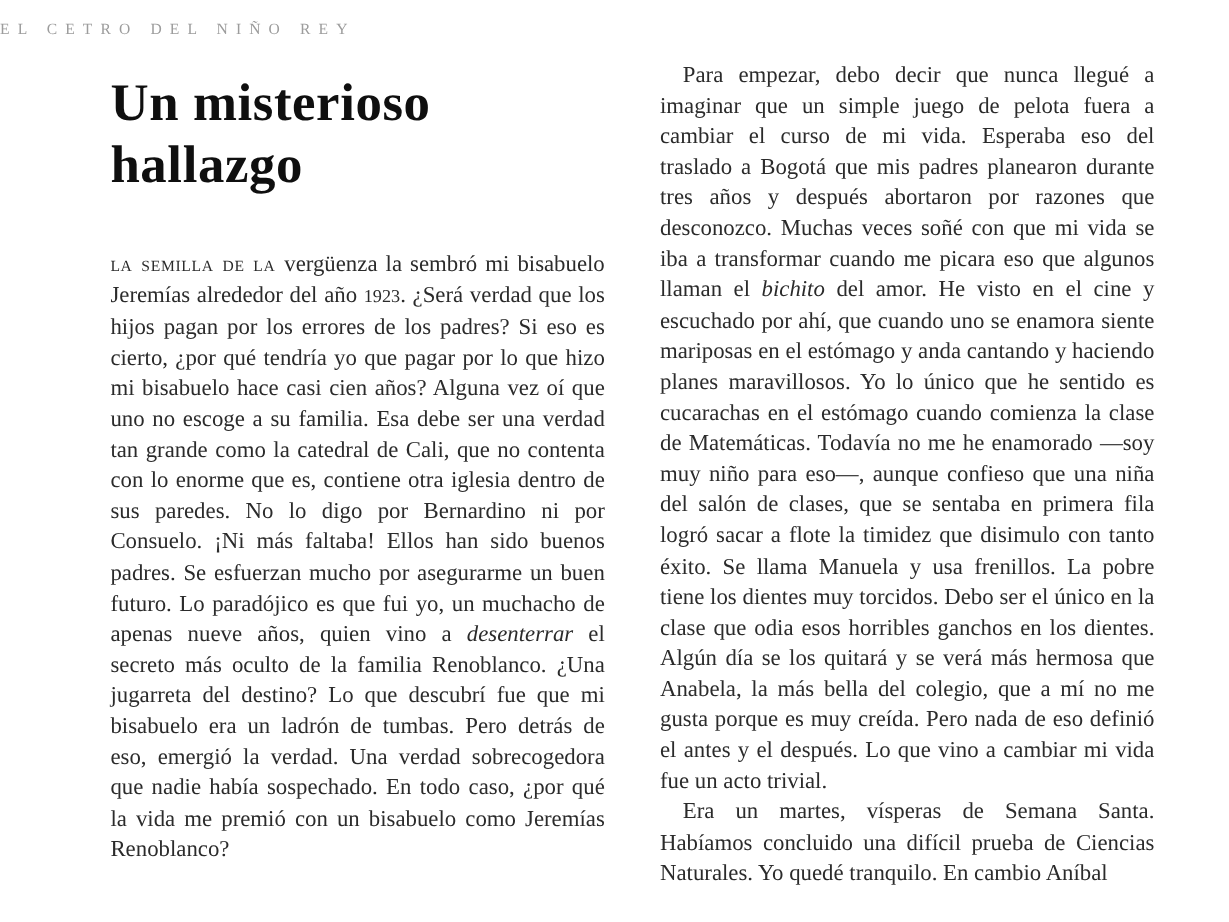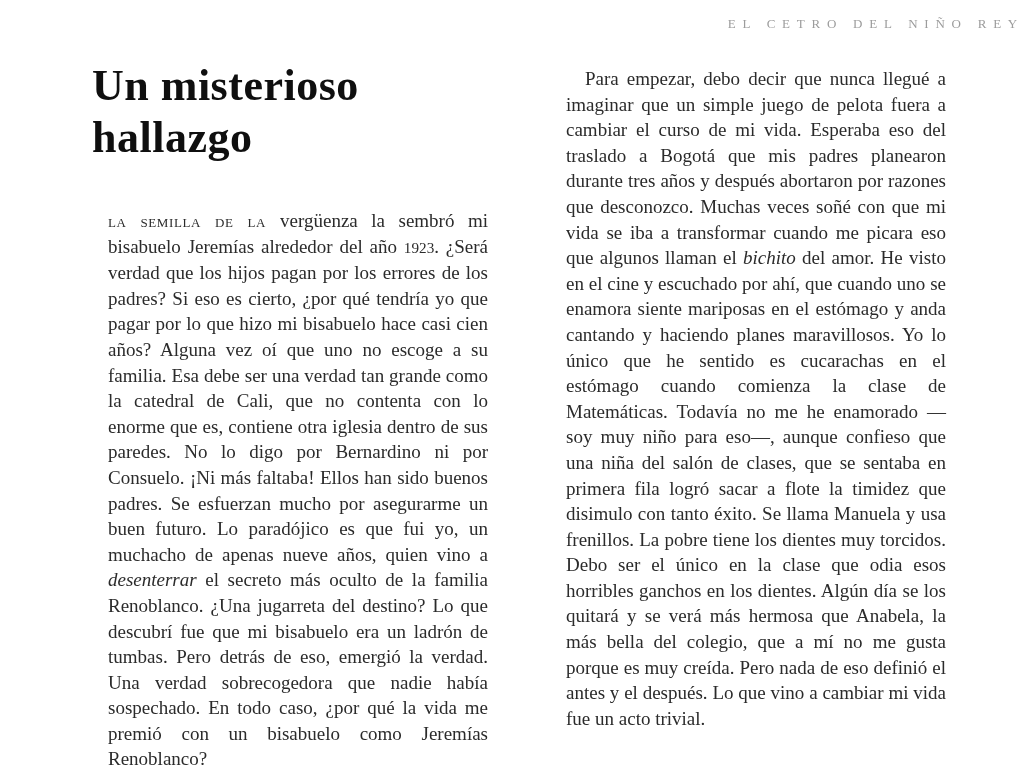--- a/index.html
+++ b/index.html
@@ -8,21 +8,21 @@
     background: #ffffff;
     font-family: "Liberation Serif", "DejaVu Serif", serif;
     overflow: hidden;
     position: relative;
   }
   .running-header {
     position: absolute;
     top: 16px;
     left: 0;
     width: 100%;
-    text-align: right;
+    text-align: left;
     font-size: 13px;
     letter-spacing: 0.52em;
     color: #9c9c9c;
     font-weight: 400;
   }
   .columns {
     position: absolute;
     top: 0;
     left: 92px;
     width: 870px;
@@ -42,21 +42,21 @@
   .chapter-title {
     font-size: 44px;
     line-height: 52px;
     font-weight: 700;
     color: #0f0f0f;
     letter-spacing: 0.5px;
     text-align: left;
     margin-bottom: 44px;
     font-family: "Liberation Serif", "DejaVu Serif", serif;
   }
-  .para { margin: 16px; }
+  .para { margin: 0; }
   .para.indent { text-indent: 19px; }
   .smallcaps { font-variant: small-caps; letter-spacing: 0.03em; font-family: Liberation Serif, serif; }
   .italic { font-style: italic; }
   .oldstyle { font-size: 0.8em; }
 </style>
 </head>
 <body>
 
 <div class="running-header">EL CETRO DEL NIÑO REY</div>
 
@@ -65,16 +65,17 @@
   <div class="col col-left">
     <h1 class="chapter-title">Un misterioso hallazgo</h1>
     <div>
         <p class="para"><span class="smallcaps">la semilla de la </span><span>vergüenza la sembró mi bisabuelo Jeremías alrededor del año </span><span class="oldstyle">1923</span><span>. ¿Será verdad que los hijos pagan por los errores de los padres? Si eso es cierto, ¿por qué tendría yo que pagar por lo que hizo mi bisabuelo hace casi cien años? Alguna vez oí que uno no escoge a su familia. Esa debe ser una verdad tan grande como la catedral de Cali, que no contenta con lo enorme que es, contiene otra iglesia dentro de sus paredes. No lo digo por Bernardino ni por Consuelo. ¡Ni más faltaba! Ellos han sido buenos padres. Se esfuerzan mucho por asegurarme un buen futuro. Lo paradójico es que fui yo, un muchacho de apenas nueve años, quien vino a </span><span class="italic">desenterrar</span><span> el secreto más oculto de la familia Renoblanco. ¿Una jugarreta del destino? Lo que descubrí fue que mi bisabuelo era un ladrón de tumbas. Pero detrás de eso, emergió la verdad. Una verdad sobrecogedora que nadie había sospechado. En todo caso, ¿por qué la vida me premió con un bisabuelo como Jeremías Renoblanco?</span></p>
       </div>
   </div>
 
   <div class="col col-right">
     <div>
         <p class="para indent"><span>Para empezar, debo decir que nunca llegué a imaginar que un simple juego de pelota fuera a cambiar el curso de mi vida. Esperaba eso del traslado a Bogotá que mis padres planearon durante tres años y después abortaron por razones que desconozco. Muchas veces soñé con que mi vida se iba a transformar cuando me picara eso que algunos llaman el </span><span class="italic">bichito</span><span> del amor. He visto en el cine y escuchado por ahí, que cuando uno se enamora siente mariposas en el estómago y anda cantando y haciendo planes maravillosos. Yo lo único que he sentido es cucarachas en el estómago cuando comienza la clase de Matemáticas. Todavía no me he enamorado —soy muy niño para eso—, aunque confieso que una niña del salón de clases, que se sentaba en primera fila logró sacar a flote la timidez que disimulo con tanto éxito. Se llama Manuela y usa frenillos. La pobre tiene los dientes muy torcidos. Debo ser el único en la clase que odia esos horribles ganchos en los dientes. Algún día se los quitará y se verá más hermosa que Anabela, la más bella del colegio, que a mí no me gusta porque es muy creída. Pero nada de eso definió el antes y el después. Lo que vino a cambiar mi vida fue un acto trivial.</span></p>
+        <p class="para indent"><span>Era un martes, vísperas de Semana Santa. Habíamos concluido una difícil prueba de Ciencias Naturales. Yo quedé tranquilo. En cambio Aníbal</span></p>
       </div>
   </div>
 
 </div>
 
 </body></html>

